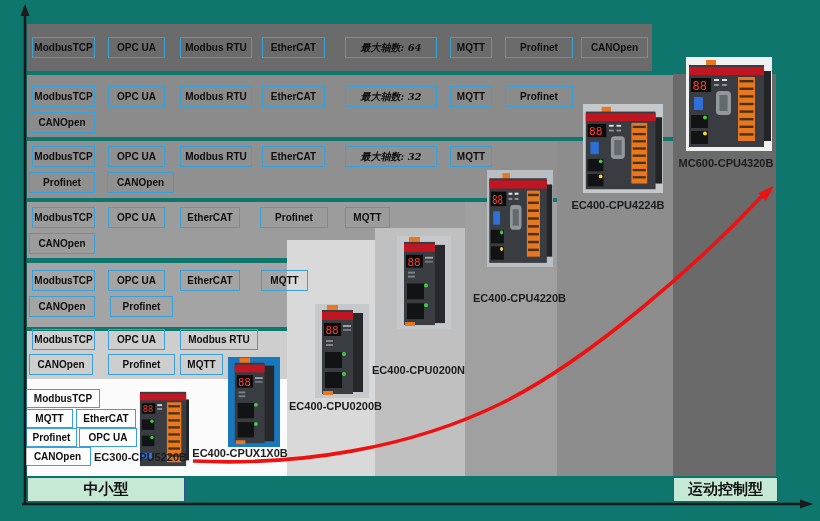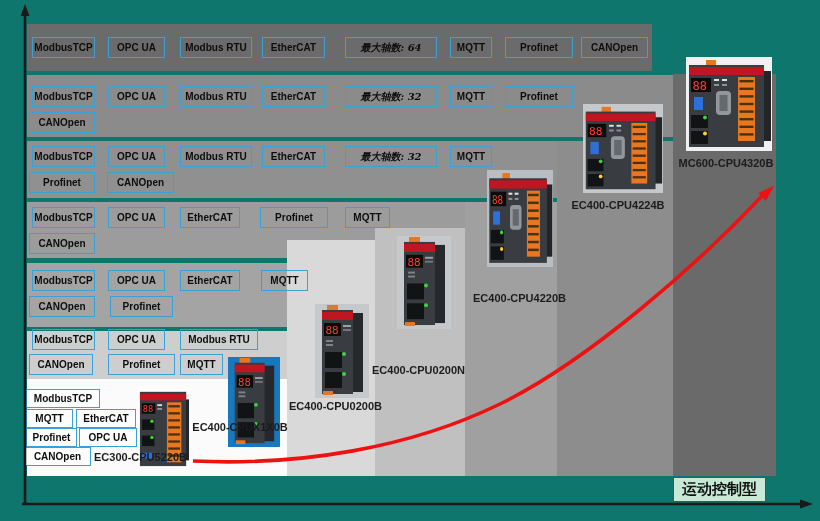--- a/index.html
+++ b/index.html
@@ -128,21 +128,21 @@
           <rect x="28" y="25" width="8" height="2" fill="#70767c"></rect>
     <rect x="11" y="36" width="7" height="2" fill="#7d8288"></rect>
           <rect x="11" y="40" width="7" height="2" fill="#7d8288"></rect>
     <rect x="10" y="48" width="17" height="16" fill="#121315"></rect>
           <circle cx="29" cy="50" r="2" fill="#3bd23f"></circle>
     <rect x="10" y="68" width="17" height="16" fill="#121315"></rect>
           <circle cx="29" cy="70" r="2" fill="#3bd23f"></circle>
     <rect x="8" y="87" width="10" height="4" fill="#e87722"></rect>
         </svg>
       </div>
-      <div class="product-label" style="left: 190px; top: 421px; width: 100px;">EC400-CPUX1X0B</div>
+      <div class="product-label" style="left: 190px; top: 447px; width: 100px;">EC400-CPUX1X0B</div>
       <div class="photo-card" style="left: 315px; top: 304px; width: 54px; height: 94px; background: rgb(197, 201, 204);">
         <svg viewBox="0 0 54 94" preserveAspectRatio="none" width="100%" height="100%">
     <rect x="12" y="1" width="11" height="6" fill="#e87722"></rect>
     <rect x="36" y="9" width="12" height="79" fill="#26282b"></rect>
     <rect x="7" y="6" width="31" height="84" fill="#393c40"></rect>
     <rect x="7" y="8" width="31" height="8" fill="#c01622"></rect>
     <rect x="9" y="19" width="17" height="13" fill="#0b0b0c"></rect>
     <text x="10.5" y="30" font-size="11" fill="#ff3b30" font-family="'DejaVu Sans Mono',monospace">88</text>
     <rect x="28" y="21" width="8" height="2" fill="#9aa0a6"></rect>
           <rect x="28" y="25" width="8" height="2" fill="#70767c"></rect>
@@ -264,21 +264,22 @@
     <rect x="8" y="40" width="9" height="13" fill="#2e6fd8"></rect>
     <rect x="5" y="58" width="17" height="13" fill="#121315"></rect>
           <circle cx="19" cy="60.5" r="2" fill="#3bd23f"></circle>
     <rect x="5" y="74" width="17" height="13" fill="#121315"></rect>
           <circle cx="19" cy="76.5" r="2" fill="#ffd23c"></circle>
         </svg>
       </div>
       <div class="product-label" style="left: 676px; top: 157px; width: 100px;">MC600-CPU4320B</div>
     </div>
   <div id="axis-layer">
-      <div class="cat-cell" style="left: 673px; top: 477px; width: 93px; height: 25px;">运动控制型</div>
+      <div class="cat-cell" style="left: 27px; top: 477px; width: 158px; height: 25px;">中小型</div>
+      <div class="cat-cell" style="left: 673px; top: 477px; width: 105px; height: 25px;">运动控制型</div>
     </div>
 
   <svg id="overlay" viewBox="0 0 820 521">
     <g>
       <line x1="25" y1="504" x2="25" y2="13" stroke="#1a1a1a" stroke-width="2.6"></line>
       <polygon points="25,4 20.5,16 29.5,16" fill="#1a1a1a"></polygon>
     </g>
     <g>
       <line x1="22" y1="504" x2="803" y2="504" stroke="#1a1a1a" stroke-width="2.6"></line>
       <polygon points="813,504 800,499.5 800,508.5" fill="#1a1a1a"></polygon>

